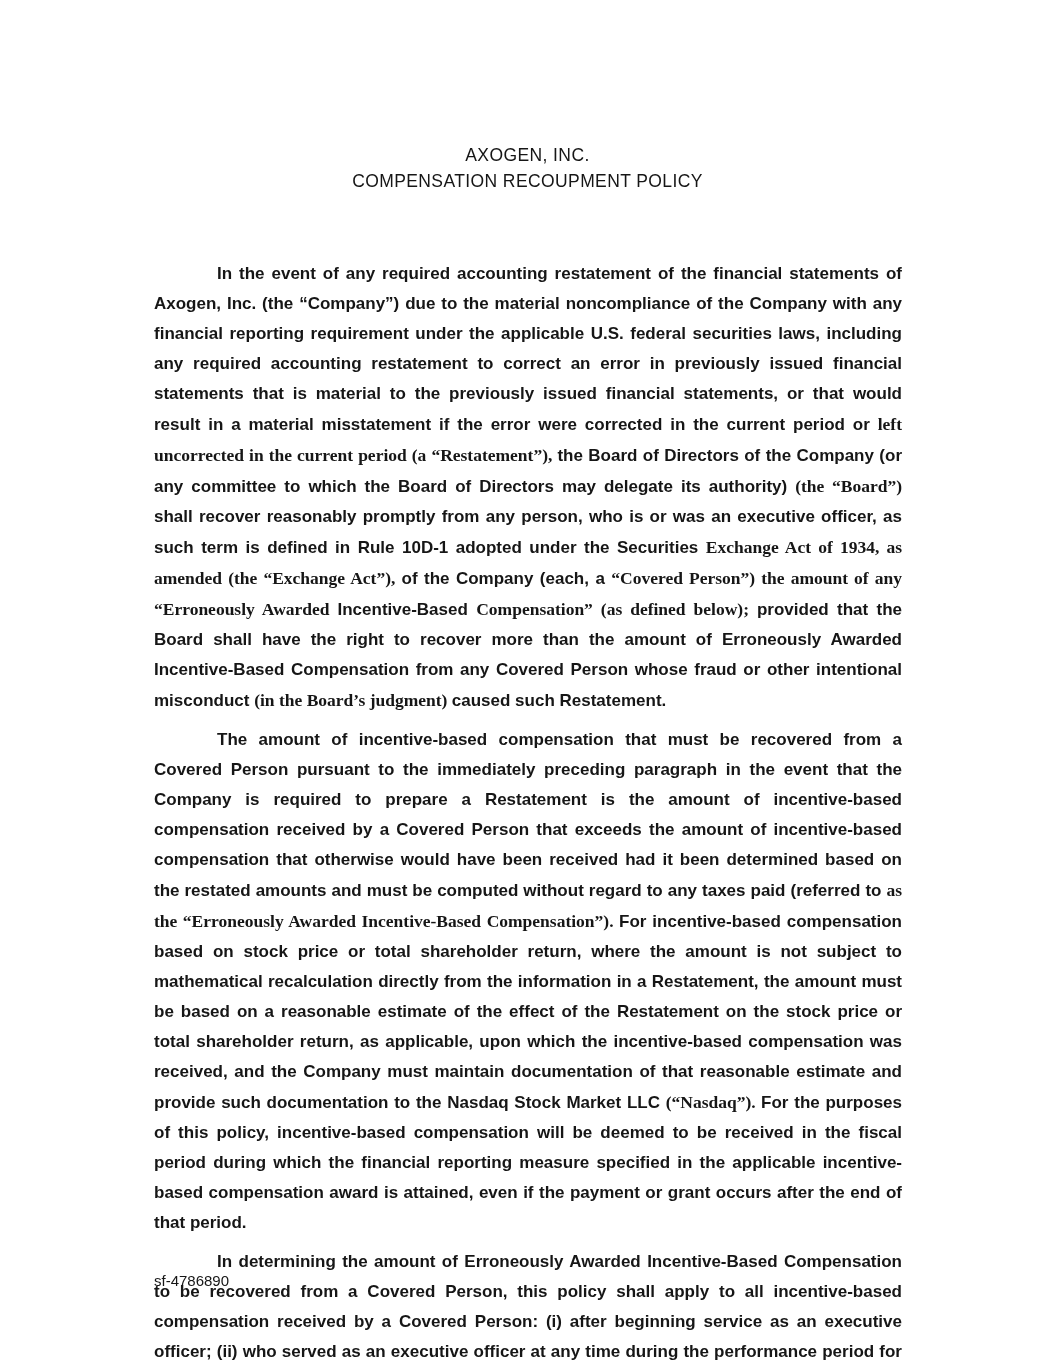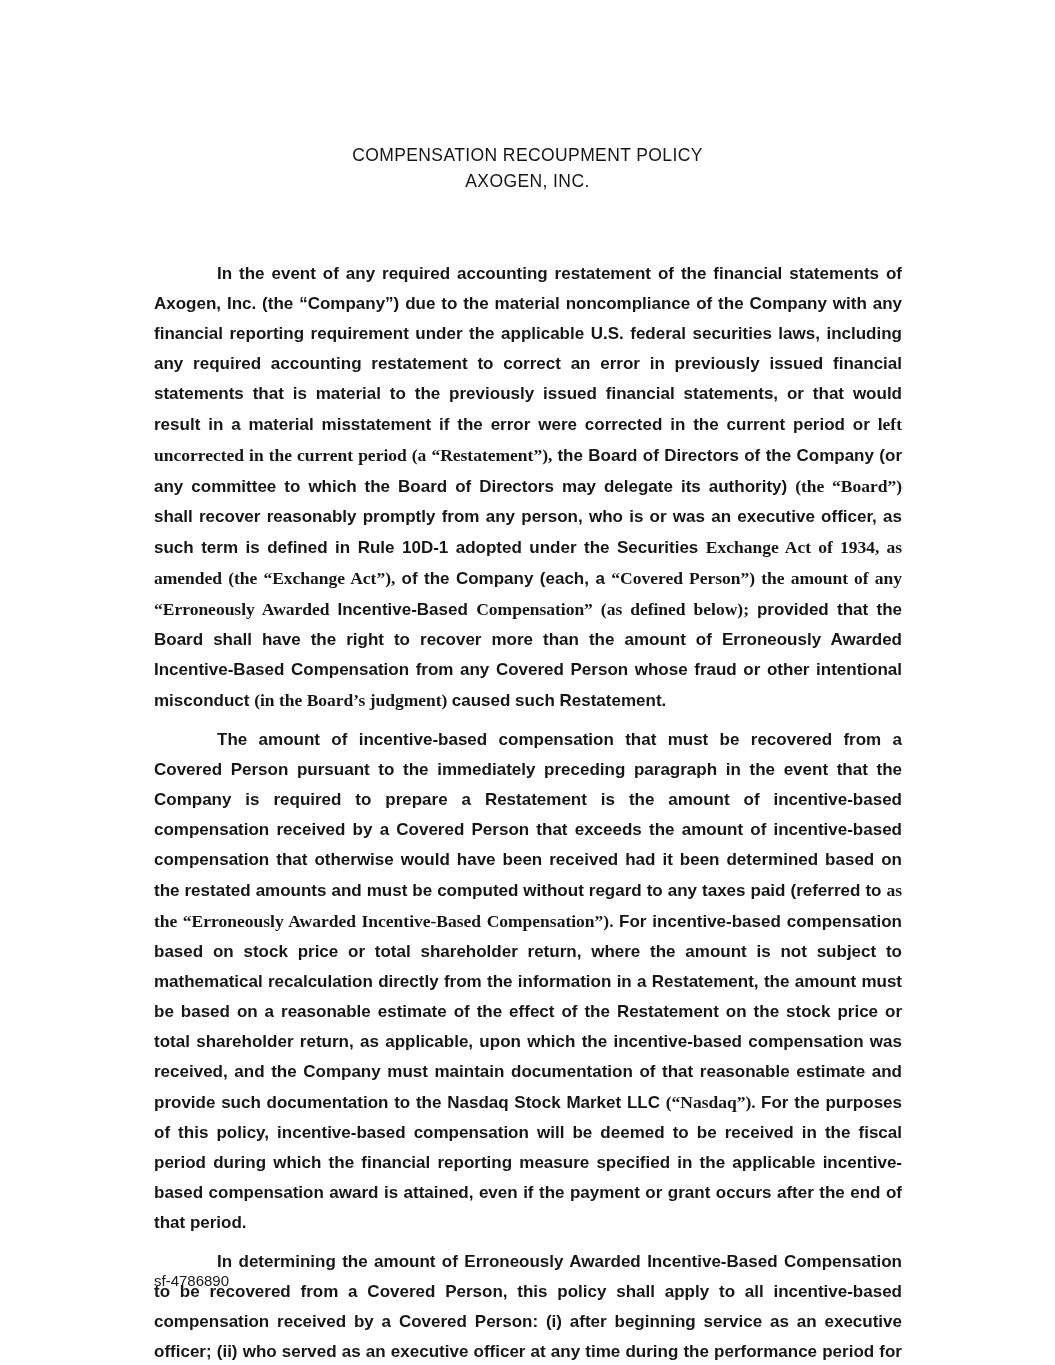--- a/index.html
+++ b/index.html
@@ -56,22 +56,22 @@
     font-family: "Liberation Sans", sans-serif;
     font-size: 15px;
   }
 </style>
 </head>
 <body>
 
 <div class="page">
 
   <header class="doc-title">
+    <div>AXOGEN, INC.</div>
     <div>COMPENSATION RECOUPMENT POLICY</div>
-    <div>AXOGEN, INC.</div>
   </header>
 
   <main class="doc-body">
 
     <p class="para"><span class="run-sans">In the event of any required accounting restatement of the financial statements of Axogen, Inc. (the “Company”) due to the material noncompliance of the Company with any financial reporting requirement under the applicable U.S. federal securities laws, including any required accounting restatement to correct an error in previously issued financial statements that is material to the previously issued financial statements, or that would result in a material misstatement if the error were corrected in the current period or </span><span class="run-serif">left uncorrected in the current period (a “Restatement”), </span><span class="run-sans">the Board of Directors of the Company (or any committee to which the Board of Directors may delegate its authority) </span><span class="run-serif">(the “Board”) </span><span class="run-sans">shall recover reasonably promptly from any person, who is or was an executive officer, as such term is defined in Rule 10D-1 adopted under the Securities </span><span class="run-serif">Exchange Act of 1934, as amended (the “Exchange Act”), </span><span class="run-sans">of the Company (each, a </span><span class="run-serif">“Covered Person”) the amount of any “Erroneously Awarded </span><span class="run-sans">Incentive-Based </span><span class="run-serif">Compensation” (as defined below); </span><span class="run-sans">provided that the Board shall have the right to recover more than the amount of Erroneously Awarded Incentive-Based Compensation from any Covered Person whose fraud or other intentional misconduct </span><span class="run-serif">(in the Board’s judgment) </span><span class="run-sans">caused such Restatement.</span></p>
 
     <p class="para"><span class="run-sans">The amount of incentive-based compensation that must be recovered from a Covered Person pursuant to the immediately preceding paragraph in the event that the Company is required to prepare a Restatement is the amount of incentive-based compensation received by a Covered Person that exceeds the amount of incentive-based compensation that otherwise would have been received had it been determined based on the restated amounts and must be computed without regard to any taxes paid (referred to </span><span class="run-serif">as the “Erroneously Awarded Incentive-Based Compensation”). </span><span class="run-sans">For incentive-based compensation based on stock price or total shareholder return, where the amount is not subject to mathematical recalculation directly from the information in a Restatement, the amount must be based on a reasonable estimate of the effect of the Restatement on the stock price or total shareholder return, as applicable, upon which the incentive-based compensation was received, and the Company must maintain documentation of that reasonable estimate and provide such documentation to the Nasdaq Stock Market LLC </span><span class="run-serif">(“Nasdaq”). </span><span class="run-sans">For the purposes of this policy, incentive-based compensation will be deemed to be received in the fiscal period during which the financial reporting measure specified in the applicable incentive-based compensation award is attained, even if the payment or grant occurs after the end of that period.</span></p>
 
     <p class="para"><span class="run-sans">In determining the amount of Erroneously Awarded Incentive-Based Compensation to be recovered from a Covered Person, this policy shall apply to all incentive-based compensation received by a Covered Person: (i) after beginning service as an executive officer; (ii) who served as an executive officer at any time during the performance period for the incentive-based compensation; (iii) while the Company has a class of securities listed on a national securities exchange or a national securities</span></p>
 

